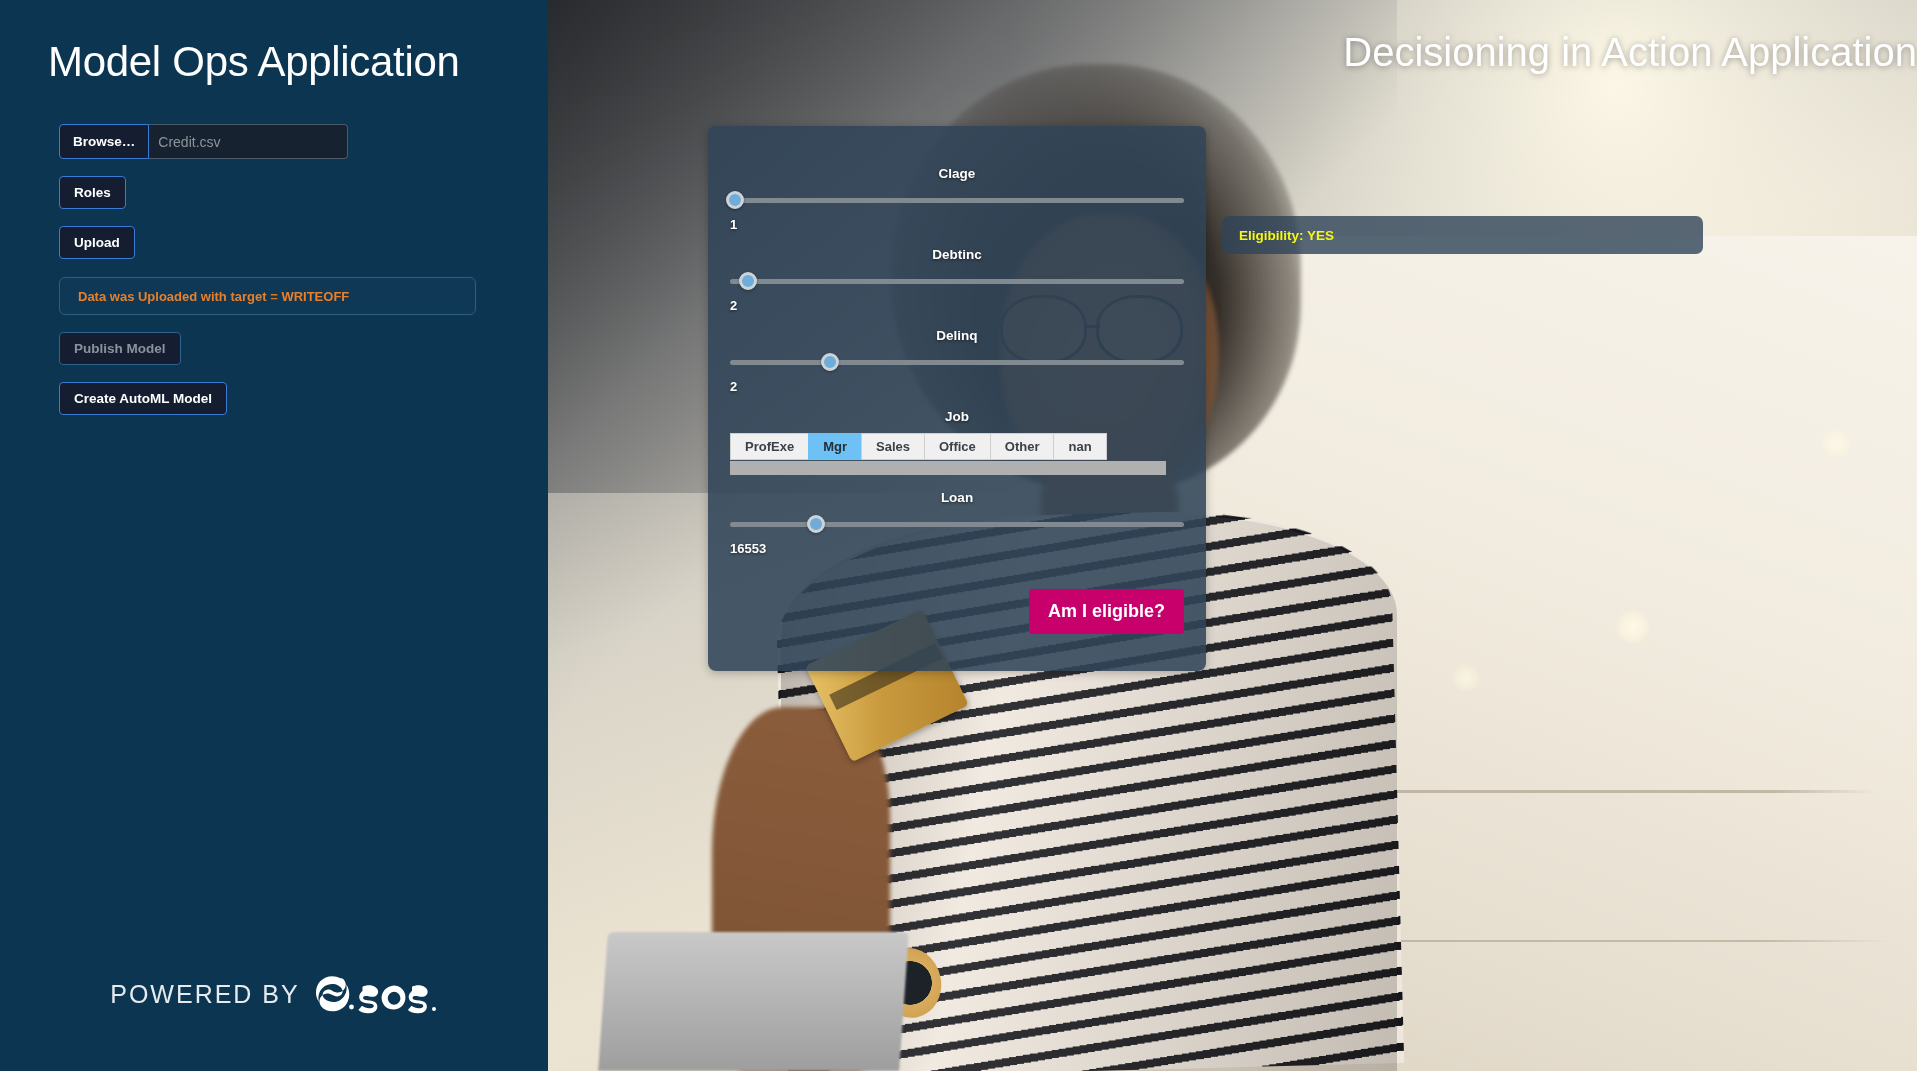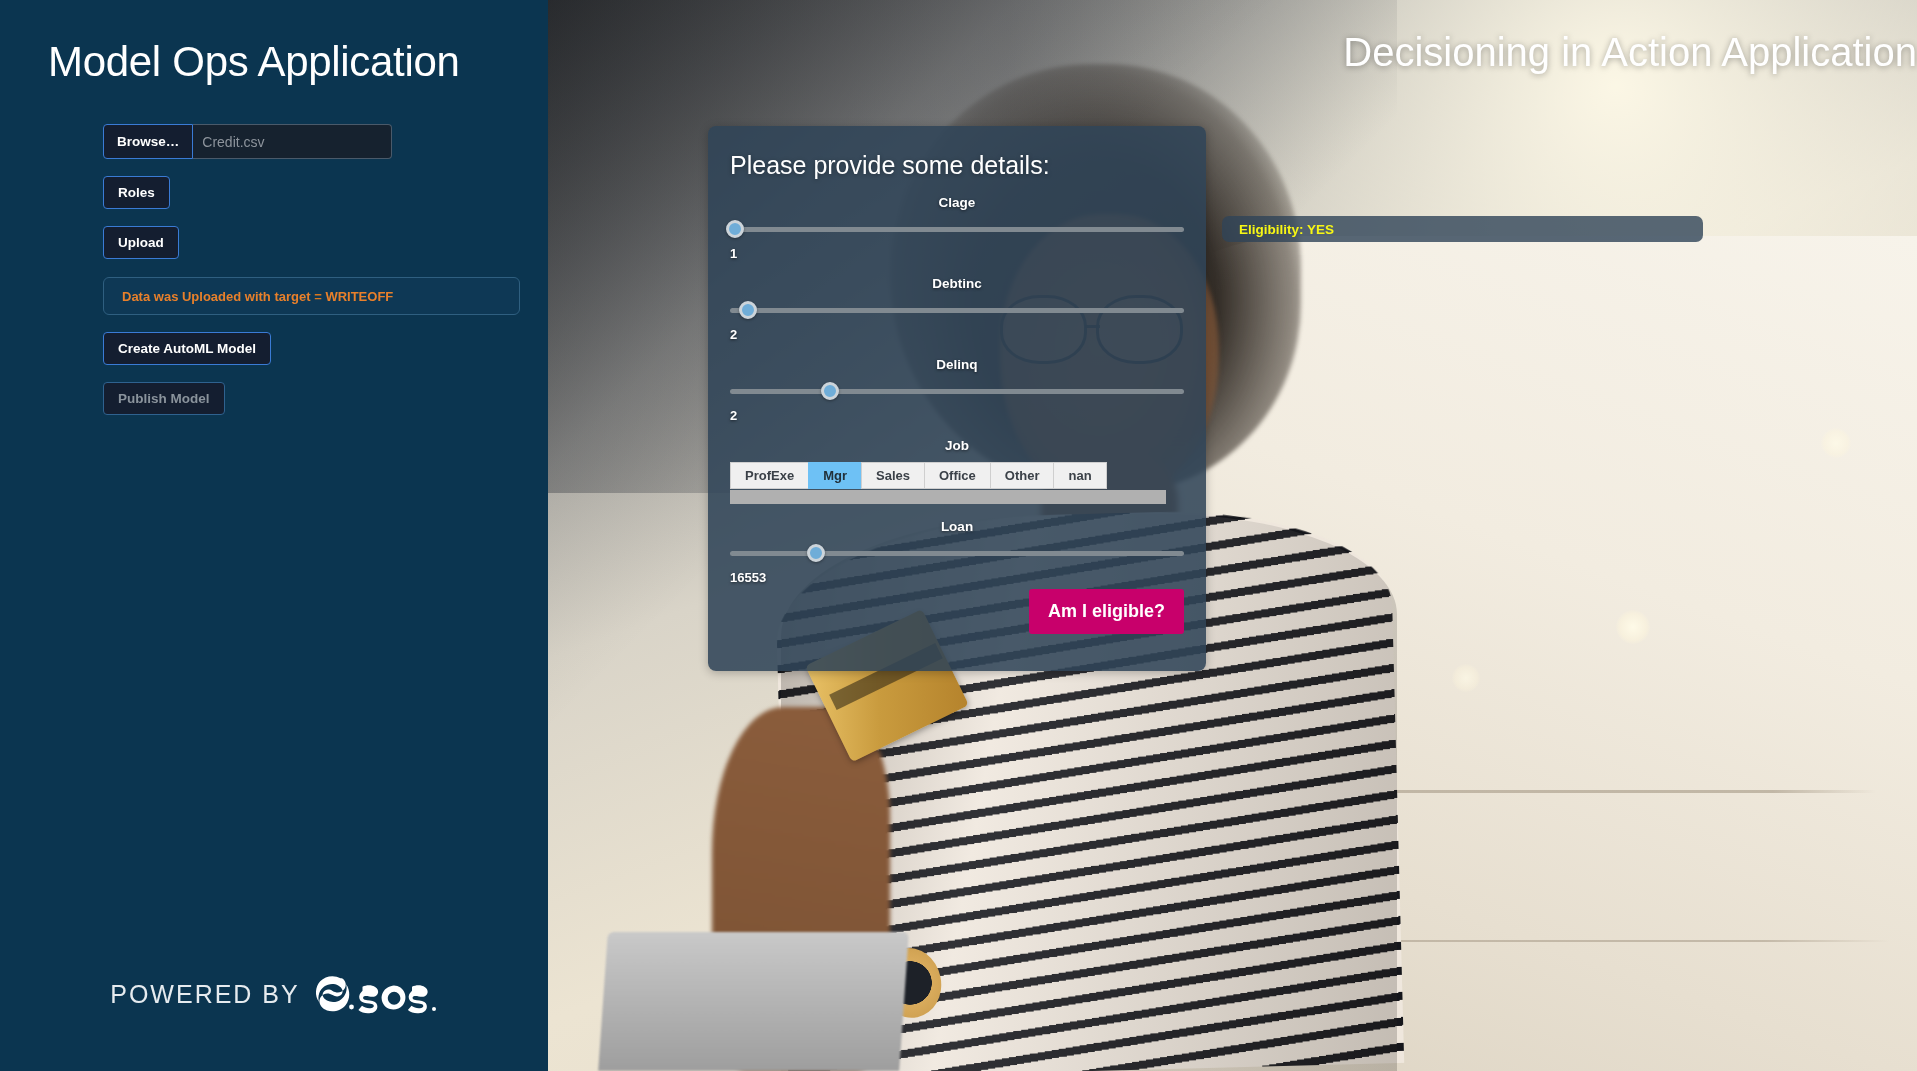--- a/index.html
+++ b/index.html
@@ -21,21 +21,21 @@
     z-index: 5;
   }
   #sidebar-title {
     color: #ffffff;
     font-size: 42px;
     font-weight: 400;
     letter-spacing: -0.3px;
     padding: 38px 0 0 48px;
     line-height: 1.15;
   }
-  #sidebar-controls { padding: 38px 0 0 59px; margin-left: 44px; }
+  #sidebar-controls { padding: 38px 0 0 59px; }
 
   .file-row { display: flex; align-items: stretch; height: 35px; width: 289px; }
   .browse-btn {
     background: #141e30;
     border: 1px solid #3a7bd5;
     border-radius: 4px 0 0 4px;
     color: #ffffff;
     font-size: 13.5px;
     font-weight: bold;
     padding: 0 13px;
@@ -341,21 +341,21 @@
     font-weight: bold;
     padding: 12px 19px;
     cursor: pointer;
     font-family: "Liberation Sans", sans-serif;
   }
 
   #result-panel { width: 481px; height: 82px; padding: 18px 0 0 20px; }
   #result-box {
     position: absolute;
     top: 216px; left: 674px;
-    width: 481px; height: 26px;
+    width: 481px; height: 38px;
     background: rgba(48,68,88,0.80);
     border-radius: 7px;
     display: flex; align-items: center;
     padding-left: 17px;
     z-index: 10;
   }
   #result-text { color: #f7f615; font-size: 13.5px; font-weight: bold; }
 </style>
 </head>
 <body>
@@ -377,22 +377,22 @@
       <div><button class="sb-btn">Upload</button></div>
 
       <div class="status-box">
         <div class="status-text">
           <span>Data was Uploaded with target</span>
           <span class="eq">=</span>
           <span>WRITEOFF</span>
         </div>
       </div>
 
+      <div><button class="sb-btn disabled">Publish Model</button></div>
       <div><button class="sb-btn">Create AutoML Model</button></div>
-      <div><button class="sb-btn disabled">Publish Model</button></div>
 
     </div>
 
     <div id="powered-by">
       <span class="pw-text">POWERED BY</span>
       <svg id="sas-logo" width="124" height="44" viewBox="0 0 124 44" aria-hidden="true">
 
         <path d="M26.6 6.2c-6.6-3.6-15.4-2.4-20.4 3.1C1.0 15.0 0.6 23.9 5.0 29.9c-1.6-5.6 0.5-11.9 5.2-15.3 4.0-3.0 9.6-3.4 14.0-1.2 2.0 1.0 3.9 2.7 4.3 5.0 0.4 2.2-0.8 4.5-2.8 5.4-2.3 1.1-5.0 0.5-7.1-0.7-2.6-1.5-5.8-2.1-8.6-0.8-3.2 1.4-5.1 5.1-4.4 8.5 0.7 3.7 3.9 6.5 7.4 7.6 6.6 2.1 14.4 0.0 18.7-5.5 4.6-5.8 4.8-14.7 0.4-20.7 1.6 5.5-0.4 11.8-5.1 15.2-4.0 3.0-9.6 3.4-14.0 1.2-2.0-1.0-3.9-2.7-4.3-5.0-0.4-2.2 0.8-4.5 2.8-5.4 2.3-1.1 5.0-0.5 7.1 0.7 2.6 1.5 5.8 2.1 8.6 0.8 3.2-1.4 5.1-5.1 4.4-8.5-0.5-2.6-2.3-4.7-4.0-5.0z" fill="#ffffff"></path>
         <circle cx="37.5" cy="35.0" r="2.4" fill="#ffffff"></circle>
 
@@ -431,21 +431,20 @@
       <div class="bg-layer" id="laptop"></div>
       <div class="bg-layer" id="topshade"></div>
       <div id="photo-tone"></div>
     </div>
 
     <h1 id="main-title">Decisioning in Action Application</h1>
 
     <div id="panels">
 
       <div class="panel" id="form-panel">
-        <div class="panel-title">Please provide some details:</div>
 
         <div class="slider-group">
           <div class="slider-label">Clage</div>
           <div class="slider-track-wrap">
             <div class="slider-track"></div>
             <div class="slider-handle" style="left:1%;"></div>
           </div>
           <div class="slider-value">1</div>
         </div>
 

